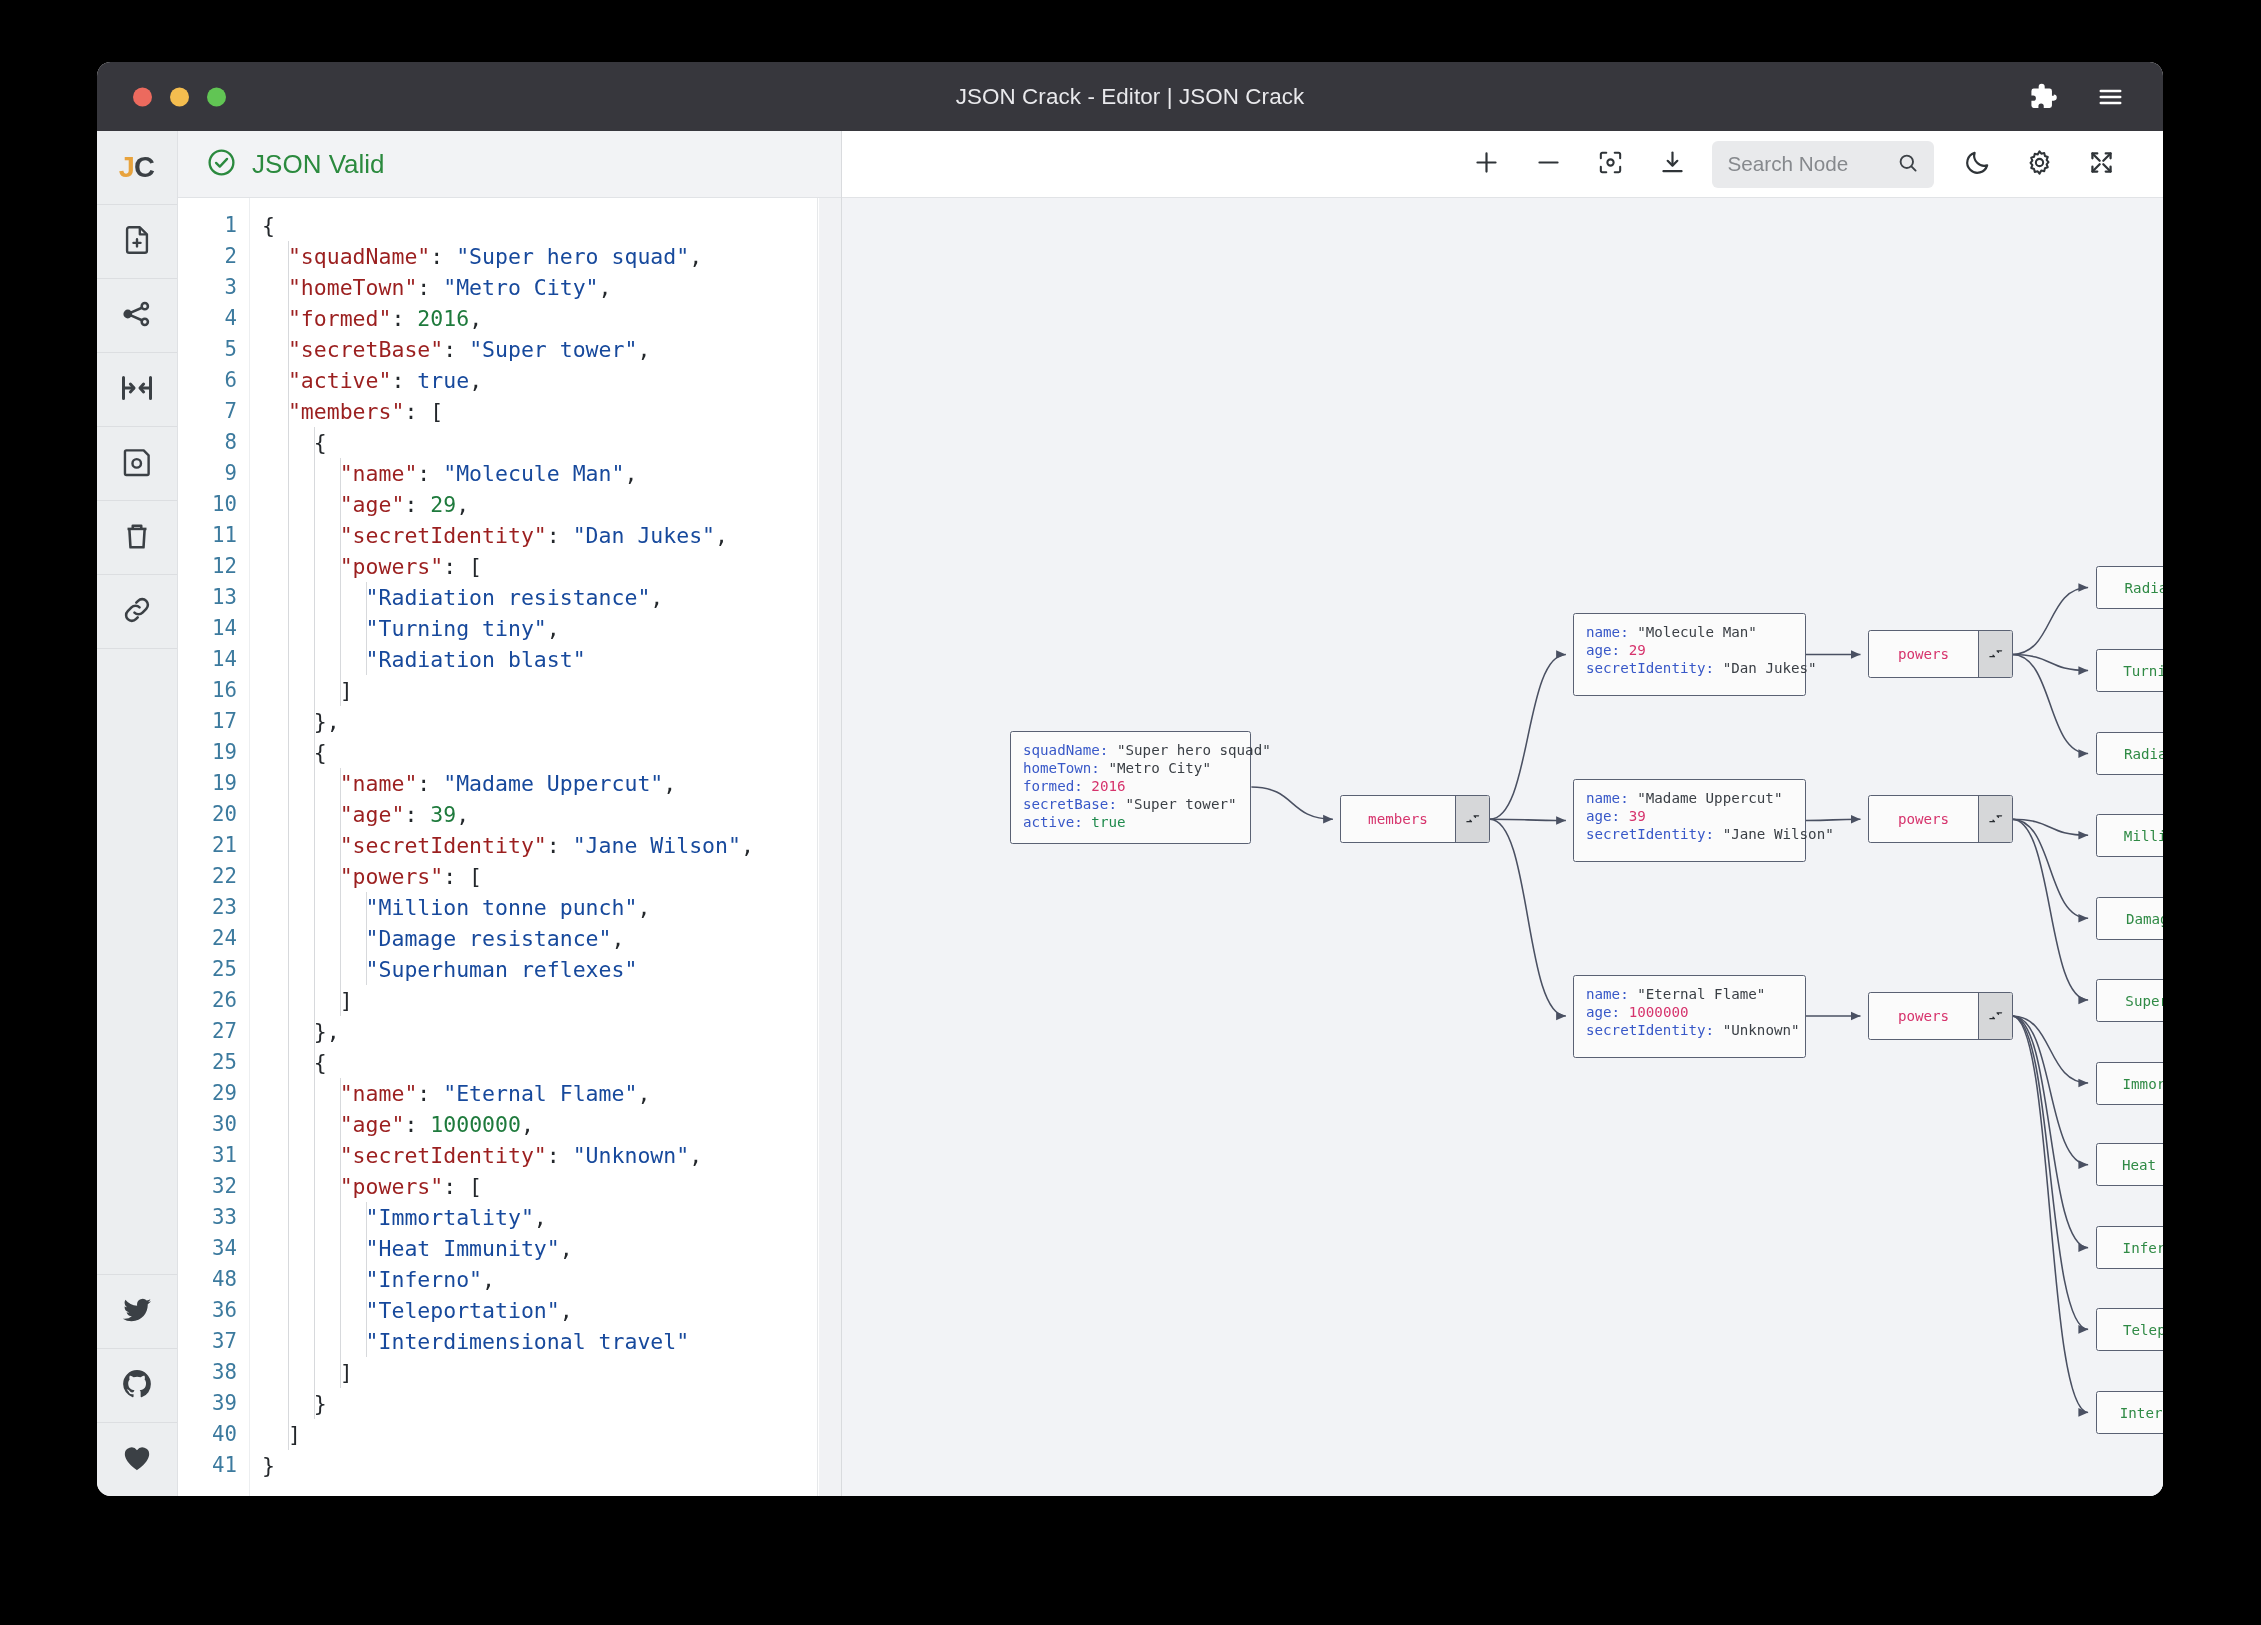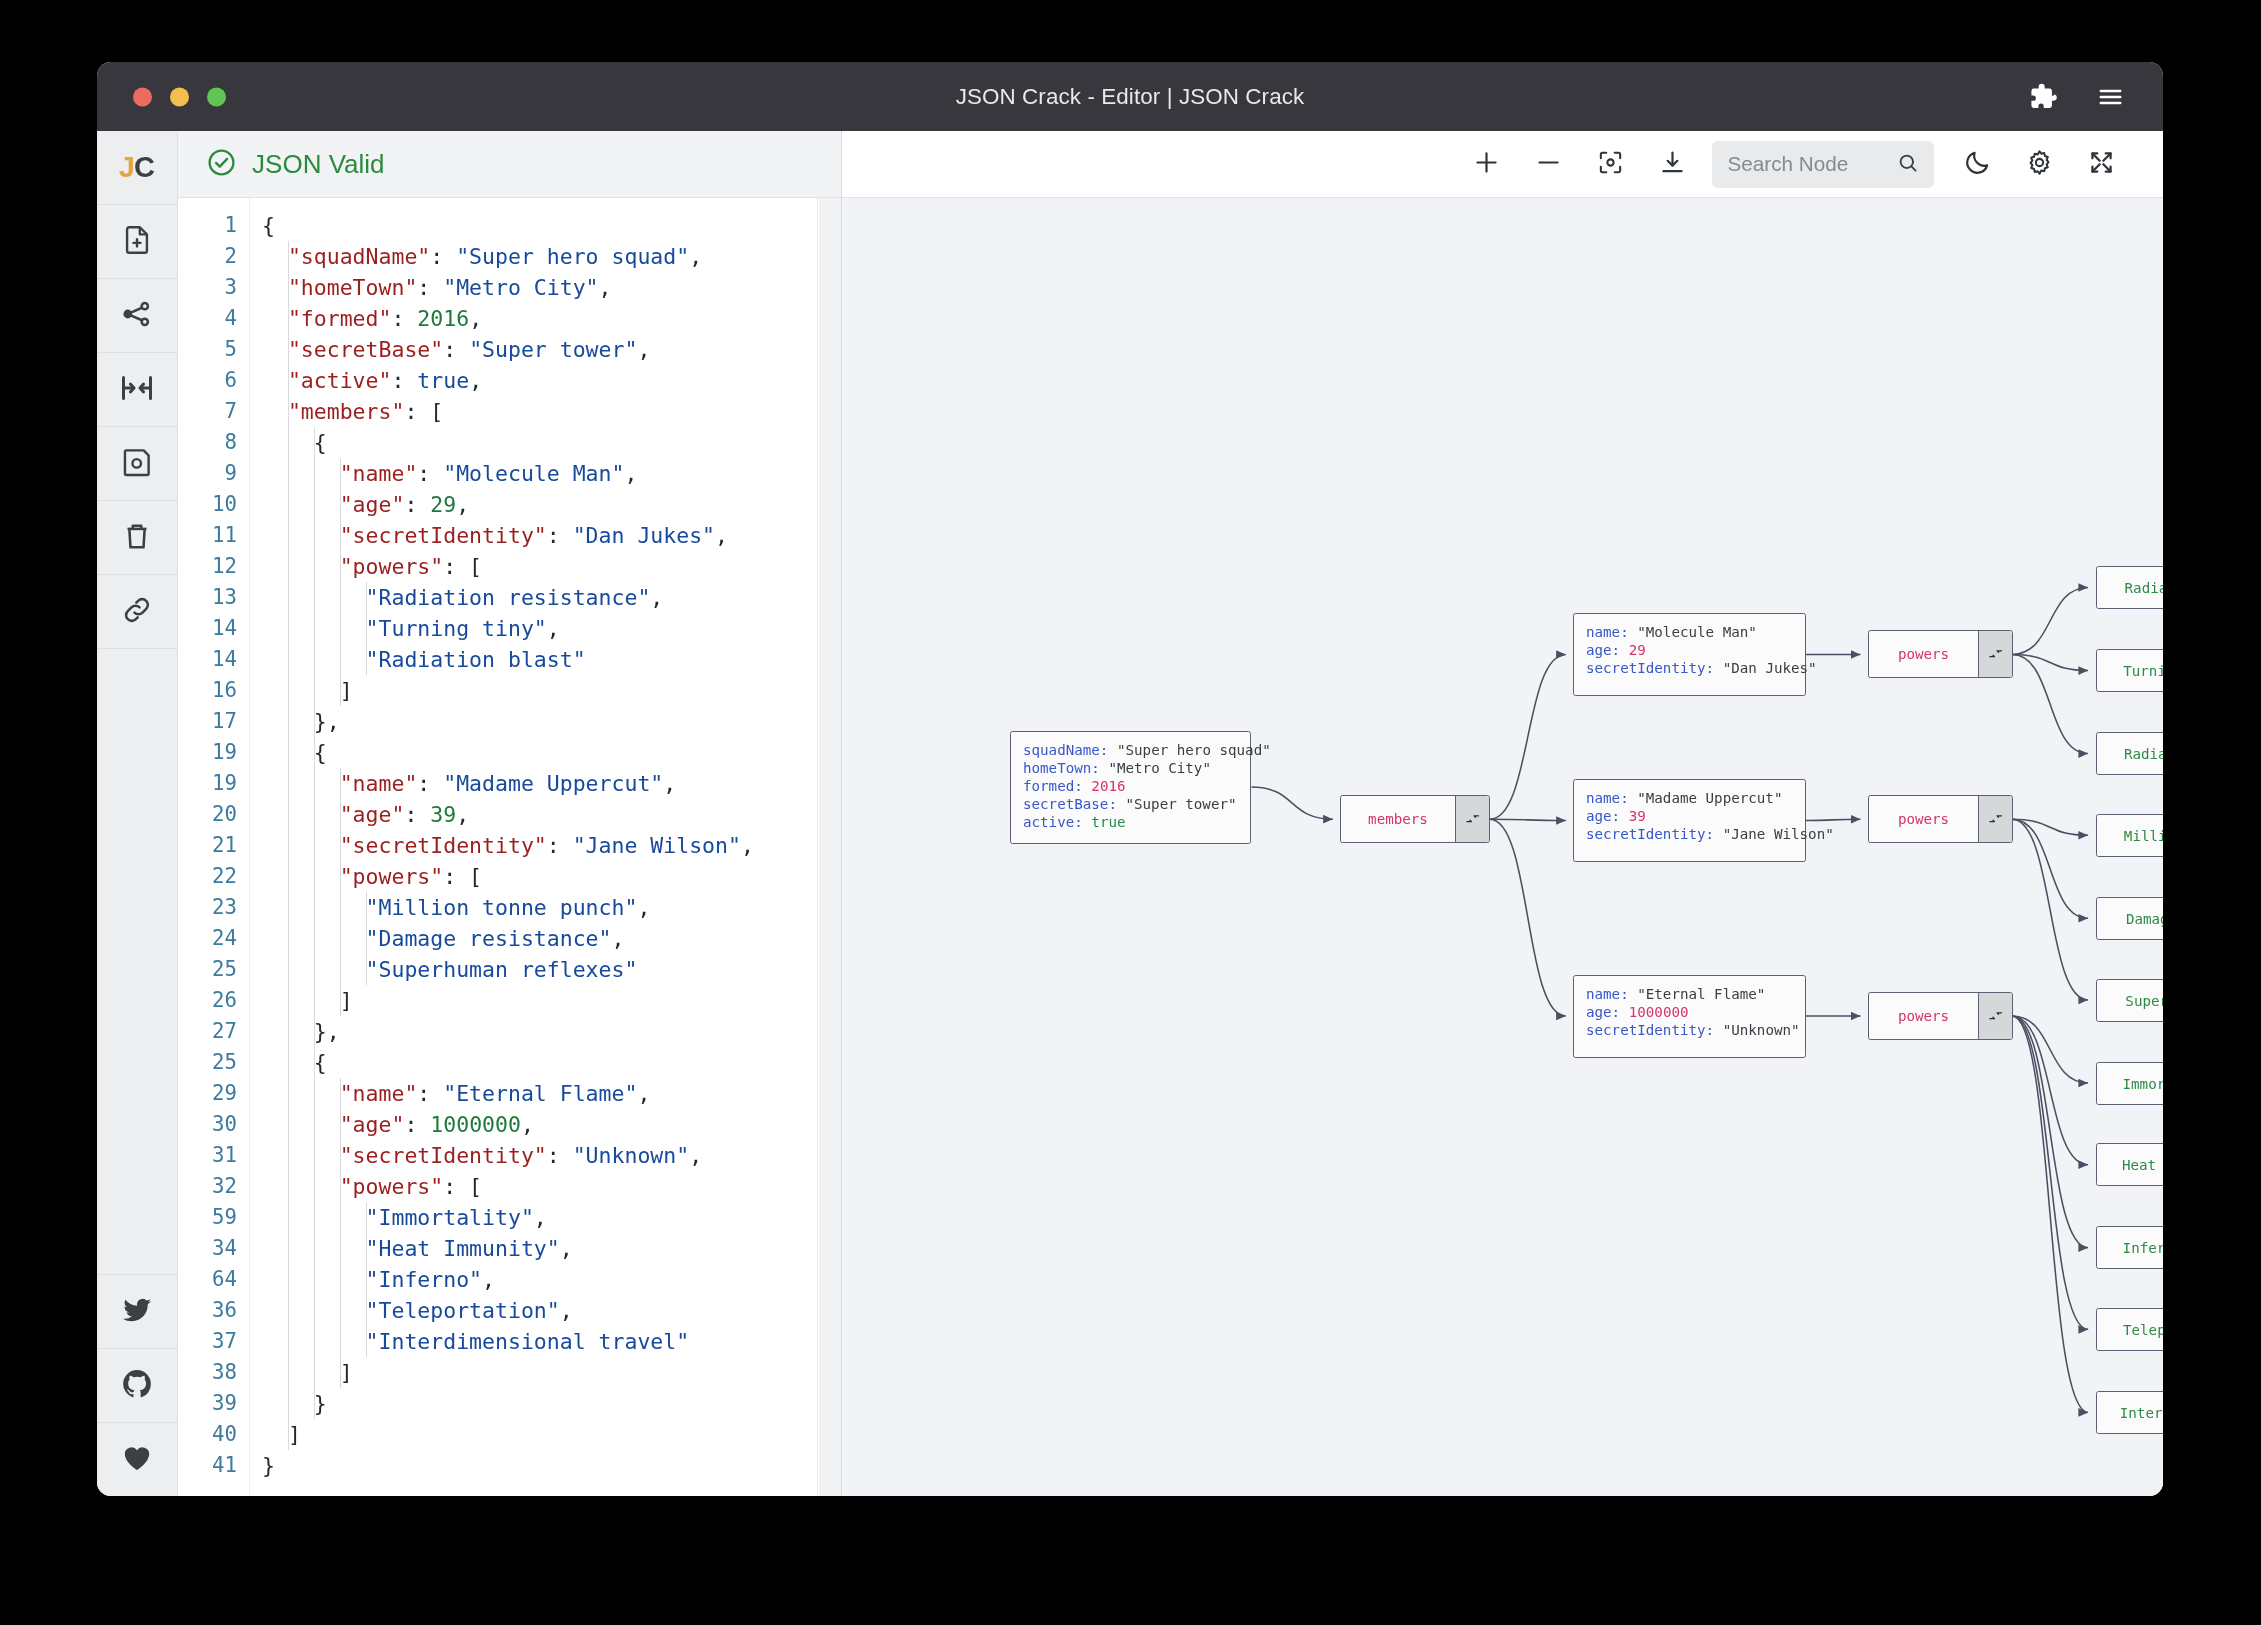--- a/index.html
+++ b/index.html
@@ -342,23 +342,23 @@
             <div>23</div>
             <div>24</div>
             <div>25</div>
             <div>26</div>
             <div>27</div>
             <div>25</div>
             <div>29</div>
             <div>30</div>
             <div>31</div>
             <div>32</div>
-            <div>59</div>
+            <div>33</div>
             <div>34</div>
-            <div>64</div>
+            <div>48</div>
             <div>36</div>
             <div>37</div>
             <div>38</div>
             <div>39</div>
             <div>40</div>
             <div>41</div>
           </div>
         <div id="code-scroll">
           <div id="code-lines">
               <div class="code-line"><span class="p"></span><span class="p">{</span></div>

